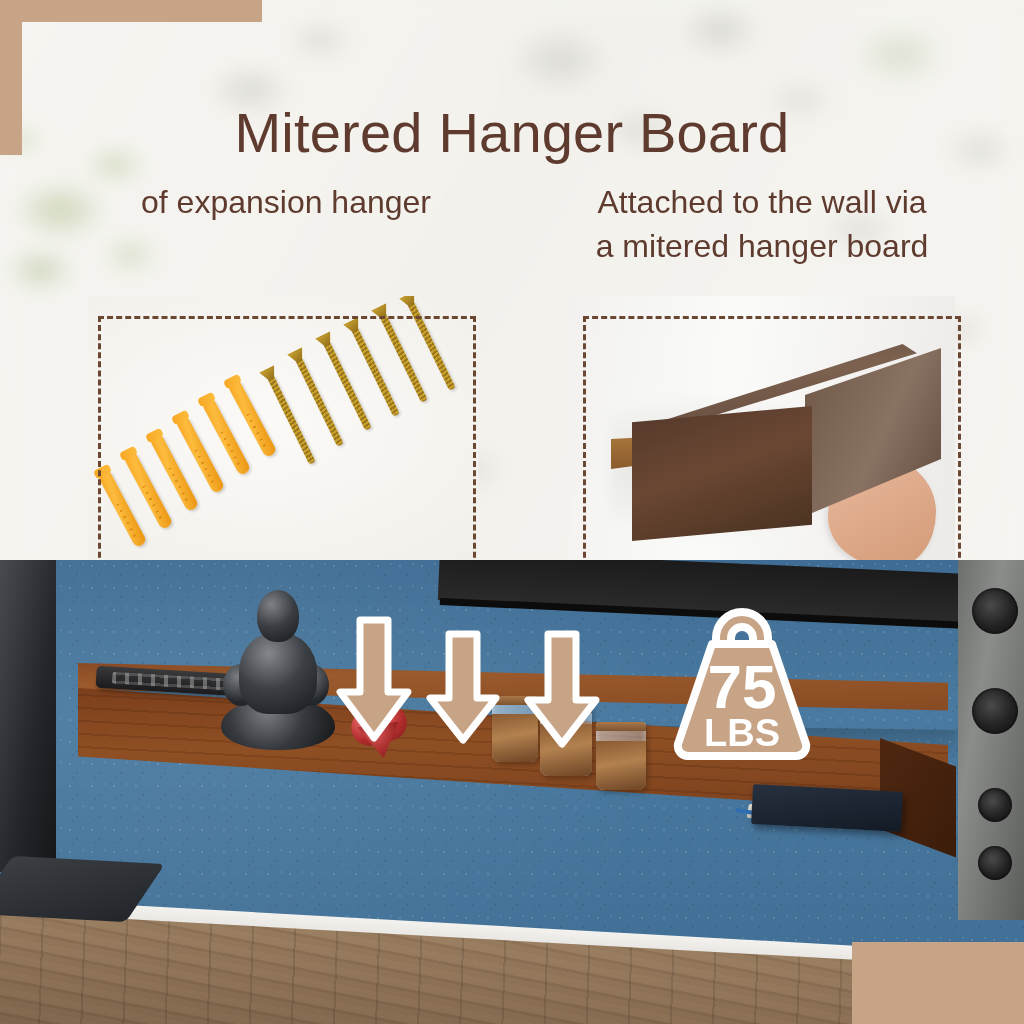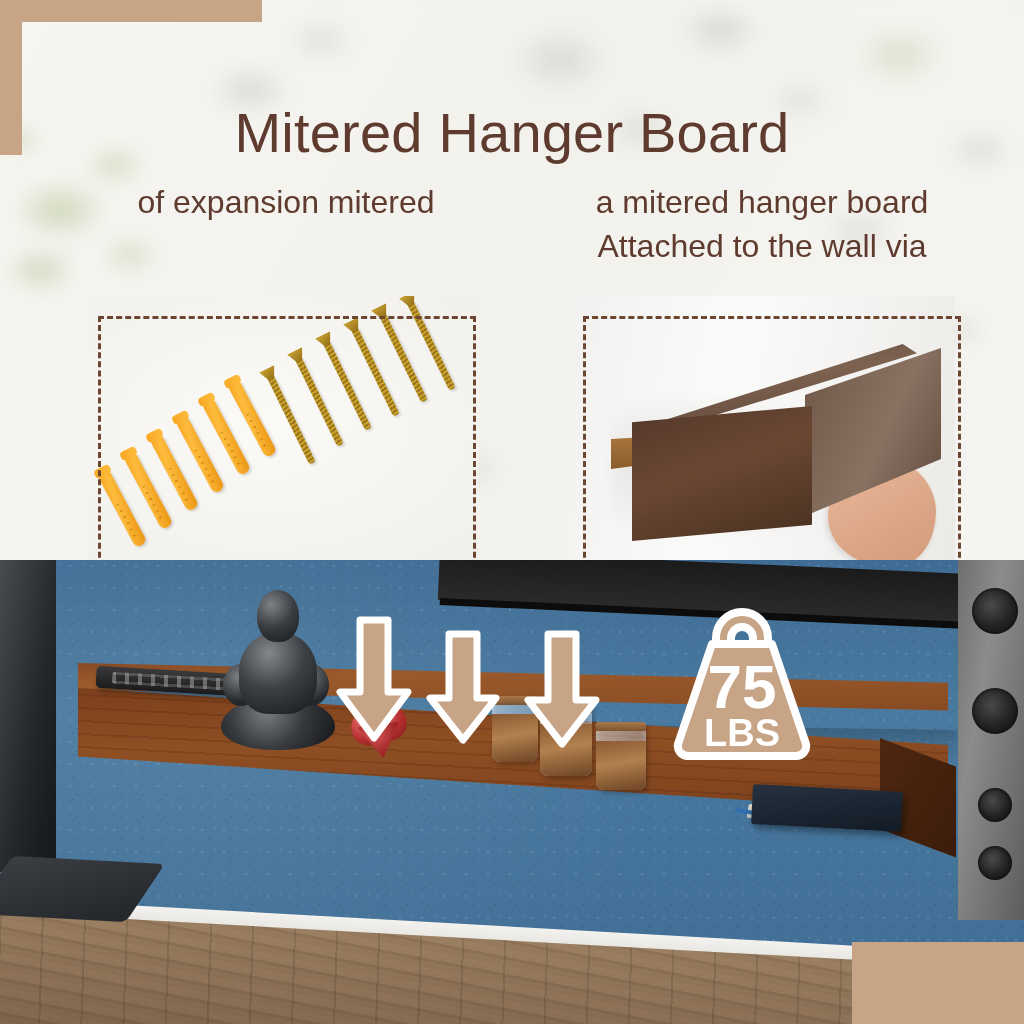--- a/index.html
+++ b/index.html
@@ -384,26 +384,26 @@
 <div id="page">
 
   <div class="header">
     <div class="foliage"></div>
     <div class="corner-top"></div>
     <div class="corner-left"></div>
 
     <div class="title">Mitered Hanger Board</div>
 
     <div class="caption left">
-      <div>of expansion mitered</div>
+      <div>of expansion hanger</div>
     </div>
 
     <div class="caption right">
+      <div>Attached to the wall via</div>
       <div>a mitered hanger board</div>
-      <div>Attached to the wall via</div>
     </div>
   </div>
 
   <div class="panel" id="panel-screws">
     <div class="photo">
 
       <div class="anchor" style="left:28px;top:172px;transform:rotate(-28deg);">
           <div class="body"></div>
         </div>
       <div class="anchor" style="left:54px;top:154px;transform:rotate(-28deg);">

